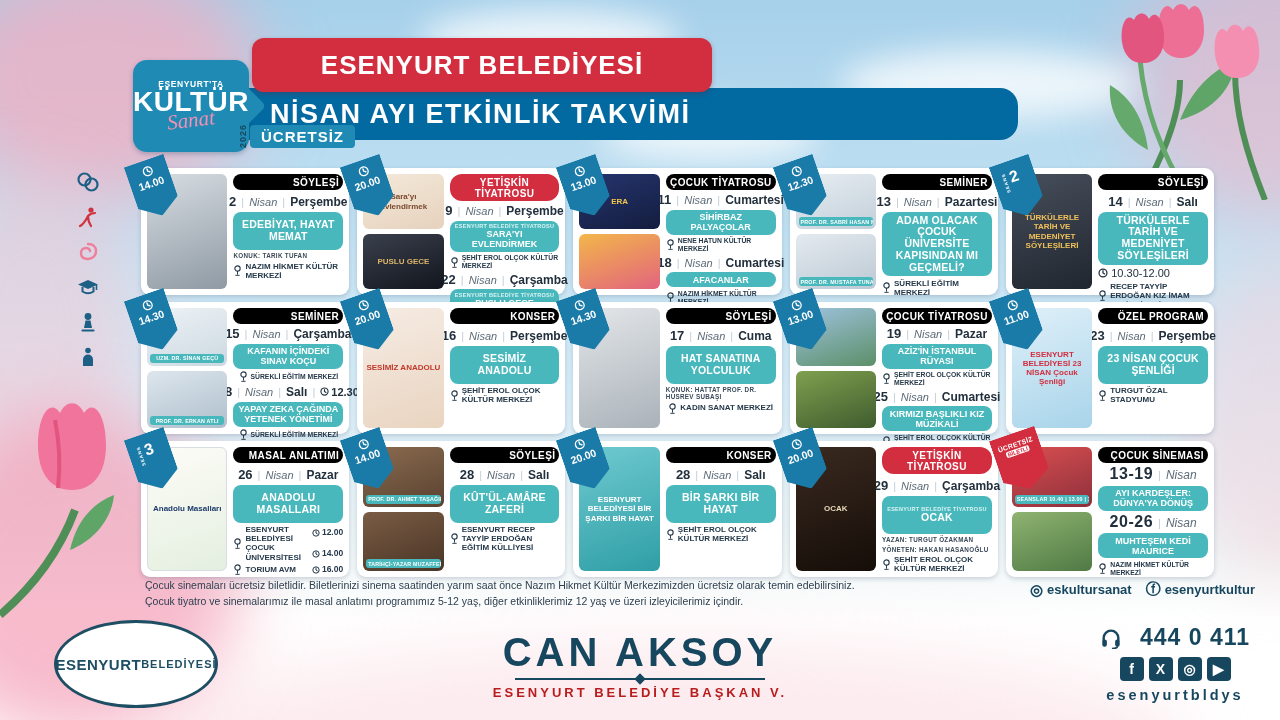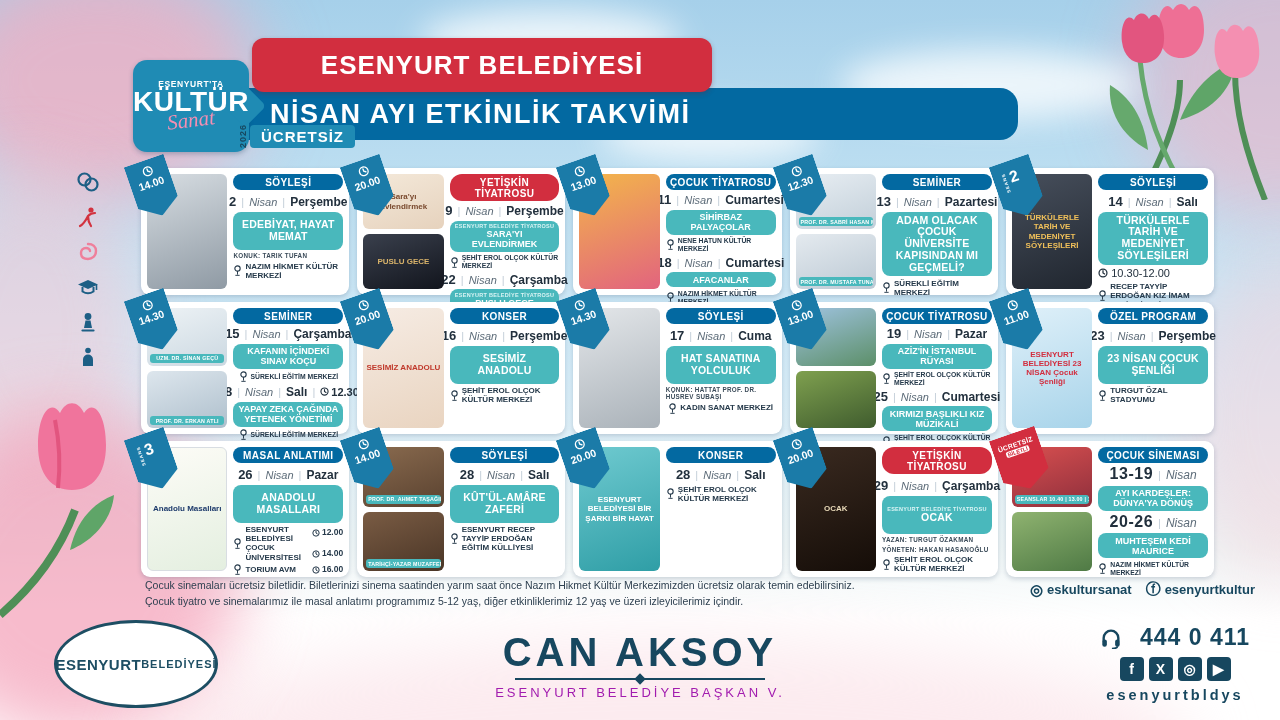--- a/index.html
+++ b/index.html
@@ -46,21 +46,21 @@
   .imgcol{width:41%;display:flex;flex-direction:column;gap:5px;min-width:0;}
   .img{flex:1;border-radius:6px;position:relative;overflow:hidden;display:flex;align-items:center;justify-content:center;min-height:0;}
   .imglabel{font-size:8px;font-weight:bold;text-align:center;line-height:1.15;padding:3px;}
   .imgcaption{position:absolute;left:3px;right:3px;bottom:3px;background:#49b8bc;color:#fff;font-size:5.3px;font-weight:bold;
     text-align:center;border-radius:3px;padding:1.5px 2px;letter-spacing:.2px;white-space:nowrap;overflow:hidden;}
   .content{flex:1;display:flex;flex-direction:column;min-width:0;}
   .single .content{gap:4px;}
   .dual .content{justify-content:space-between;gap:2px;}
   .evt{display:flex;flex-direction:column;gap:2.5px;}
   .tpill{border-radius:12px;color:#fff;font-weight:800;text-align:center;font-size:10px;letter-spacing:.4px;padding:2.5px 4px;flex:none;}
-  .tpill.pink{background:#0369a1;}
+  .tpill.pink{background:#000000;text-align:right;}
   .tpill.red{background:#d22e3f;}
   .daterow{display:flex;align-items:baseline;justify-content:center;gap:5px;color:#22303d;flex-wrap:nowrap;}
   .day{font-weight:800;font-size:13px;}
   .mon{font-style:italic;color:#5c6b78;font-size:11px;}
   .wd{font-weight:800;font-size:12px;}
   .dsep{color:#c3ced8;font-size:11px;}
   .bigdate .day{font-size:16px;letter-spacing:.5px;}
   .bigdate .mon{font-size:12px;}
   .timechip{display:inline-flex;align-items:center;gap:2px;font-weight:800;font-size:11px;}
   .titlepill{background:#49b8bc;color:#fff;border-radius:8px;text-align:center;font-weight:800;
@@ -95,21 +95,21 @@
 
   
   .footer-logo{position:absolute;left:52px;top:618px;width:168px;height:92px;z-index:3;display:flex;align-items:center;justify-content:center;}
   .logo-oval{width:164px;height:88px;border:3px solid #1d4e63;border-radius:50%;display:flex;flex-direction:row;align-items:center;justify-content:center;background:#fff;box-sizing:border-box;}
   .logo-l1{font-size:15px;font-weight:800;color:#1d4e63;letter-spacing:.5px;line-height:1;}
   .logo-l2{font-size:11px;font-weight:800;color:#1d4e63;letter-spacing:1px;}
   .mayor{position:absolute;left:0;right:0;top:632px;text-align:center;z-index:2;}
   .mayor-name{font-size:40px;font-weight:800;color:#17475f;letter-spacing:4px;line-height:1;}
   .mayor-div{width:250px;height:2px;background:#17475f;margin:6px auto 5px;position:relative;}
   .mayor-div::after{content:"";position:absolute;left:50%;top:-3px;width:8px;height:8px;background:#17475f;transform:translateX(-50%) rotate(45deg);}
-  .mayor-title{font-size:13px;font-weight:400;letter-spacing:3px;color:#a21caf;}
+  .mayor-title{font-size:13px;font-weight:700;letter-spacing:3px;color:#b91c1c;}
   .contact{position:absolute;left:1095px;top:624px;width:160px;display:flex;flex-direction:column;align-items:center;gap:6px;z-index:3;}
   .phone{display:flex;gap:18px;align-items:center;font-size:23px;font-weight:800;color:#17475f;letter-spacing:1px;}
   .socials{display:flex;gap:5px;}
   .sq{width:24px;height:24px;background:#17475f;border-radius:4px;color:#fff;display:flex;align-items:center;justify-content:center;font-weight:800;font-size:14px;}
   .handle{font-size:14.5px;letter-spacing:3px;color:#17475f;font-weight:600;}
 
   .tulips{position:absolute;pointer-events:none;z-index:1;}
 </style>
 </head>
 <body>
@@ -301,20 +301,23 @@
     <div class="card dual">
       <div class="ribbon time">
         <svg width="11" height="11" viewBox="0 0 24 24" style="flex:none">
           <circle cx="12" cy="12" r="9.5" fill="none" stroke="#fff" stroke-width="3"></circle>
           <path d="M12 6.5V12l4 2.5" fill="none" stroke="#fff" stroke-width="3" stroke-linecap="round"></path>
         </svg>
         <span class="rtime">13.00</span>
       </div>
       <div class="cbody">
         <div class="imgcol">
+          <div class="img" style="background: linear-gradient(160deg, rgb(37, 53, 110), rgb(20, 29, 63));">
+            <span class="imglabel" style="color: rgb(243, 198, 75);">ERA</span>
+          </div>
           <div class="img" style="background: linear-gradient(160deg, rgb(243, 182, 74), rgb(226, 100, 126));"></div>
         </div>
         <div class="content">
           <div class="tpill pink">ÇOCUK TİYATROSU</div>
           <div class="evt">
             <div class="daterow">
               <span class="day">11</span>
               <span class="dsep">|</span>
               <span class="mon">Nisan</span>
               <span class="dsep">|</span>
@@ -798,20 +801,23 @@
         <div class="content">
           <div class="tpill pink">KONSER</div>
           <div class="evt">
             <div class="daterow">
               <span class="day">28</span>
               <span class="dsep">|</span>
               <span class="mon">Nisan</span>
               <span class="dsep">|</span>
               <span class="wd">Salı</span>
             </div>
+            <div class="titlepill">
+              <div class="ttl">BİR ŞARKI BİR HAYAT</div>
+            </div>
             <div class="venue last">
               <svg width="9" height="11" viewBox="0 0 20 25" style="flex:none">
                 <circle cx="10" cy="8" r="6" fill="none" stroke="#25394a" stroke-width="2.6"></circle>
                 <path d="M10 14.5V21M6 23.5h8" fill="none" stroke="#25394a" stroke-width="2.2" stroke-linecap="round"></path>
               </svg>
               <span class="vname">ŞEHİT EROL OLÇOK KÜLTÜR MERKEZİ</span>
             </div>
           </div>
         </div>
       </div>

